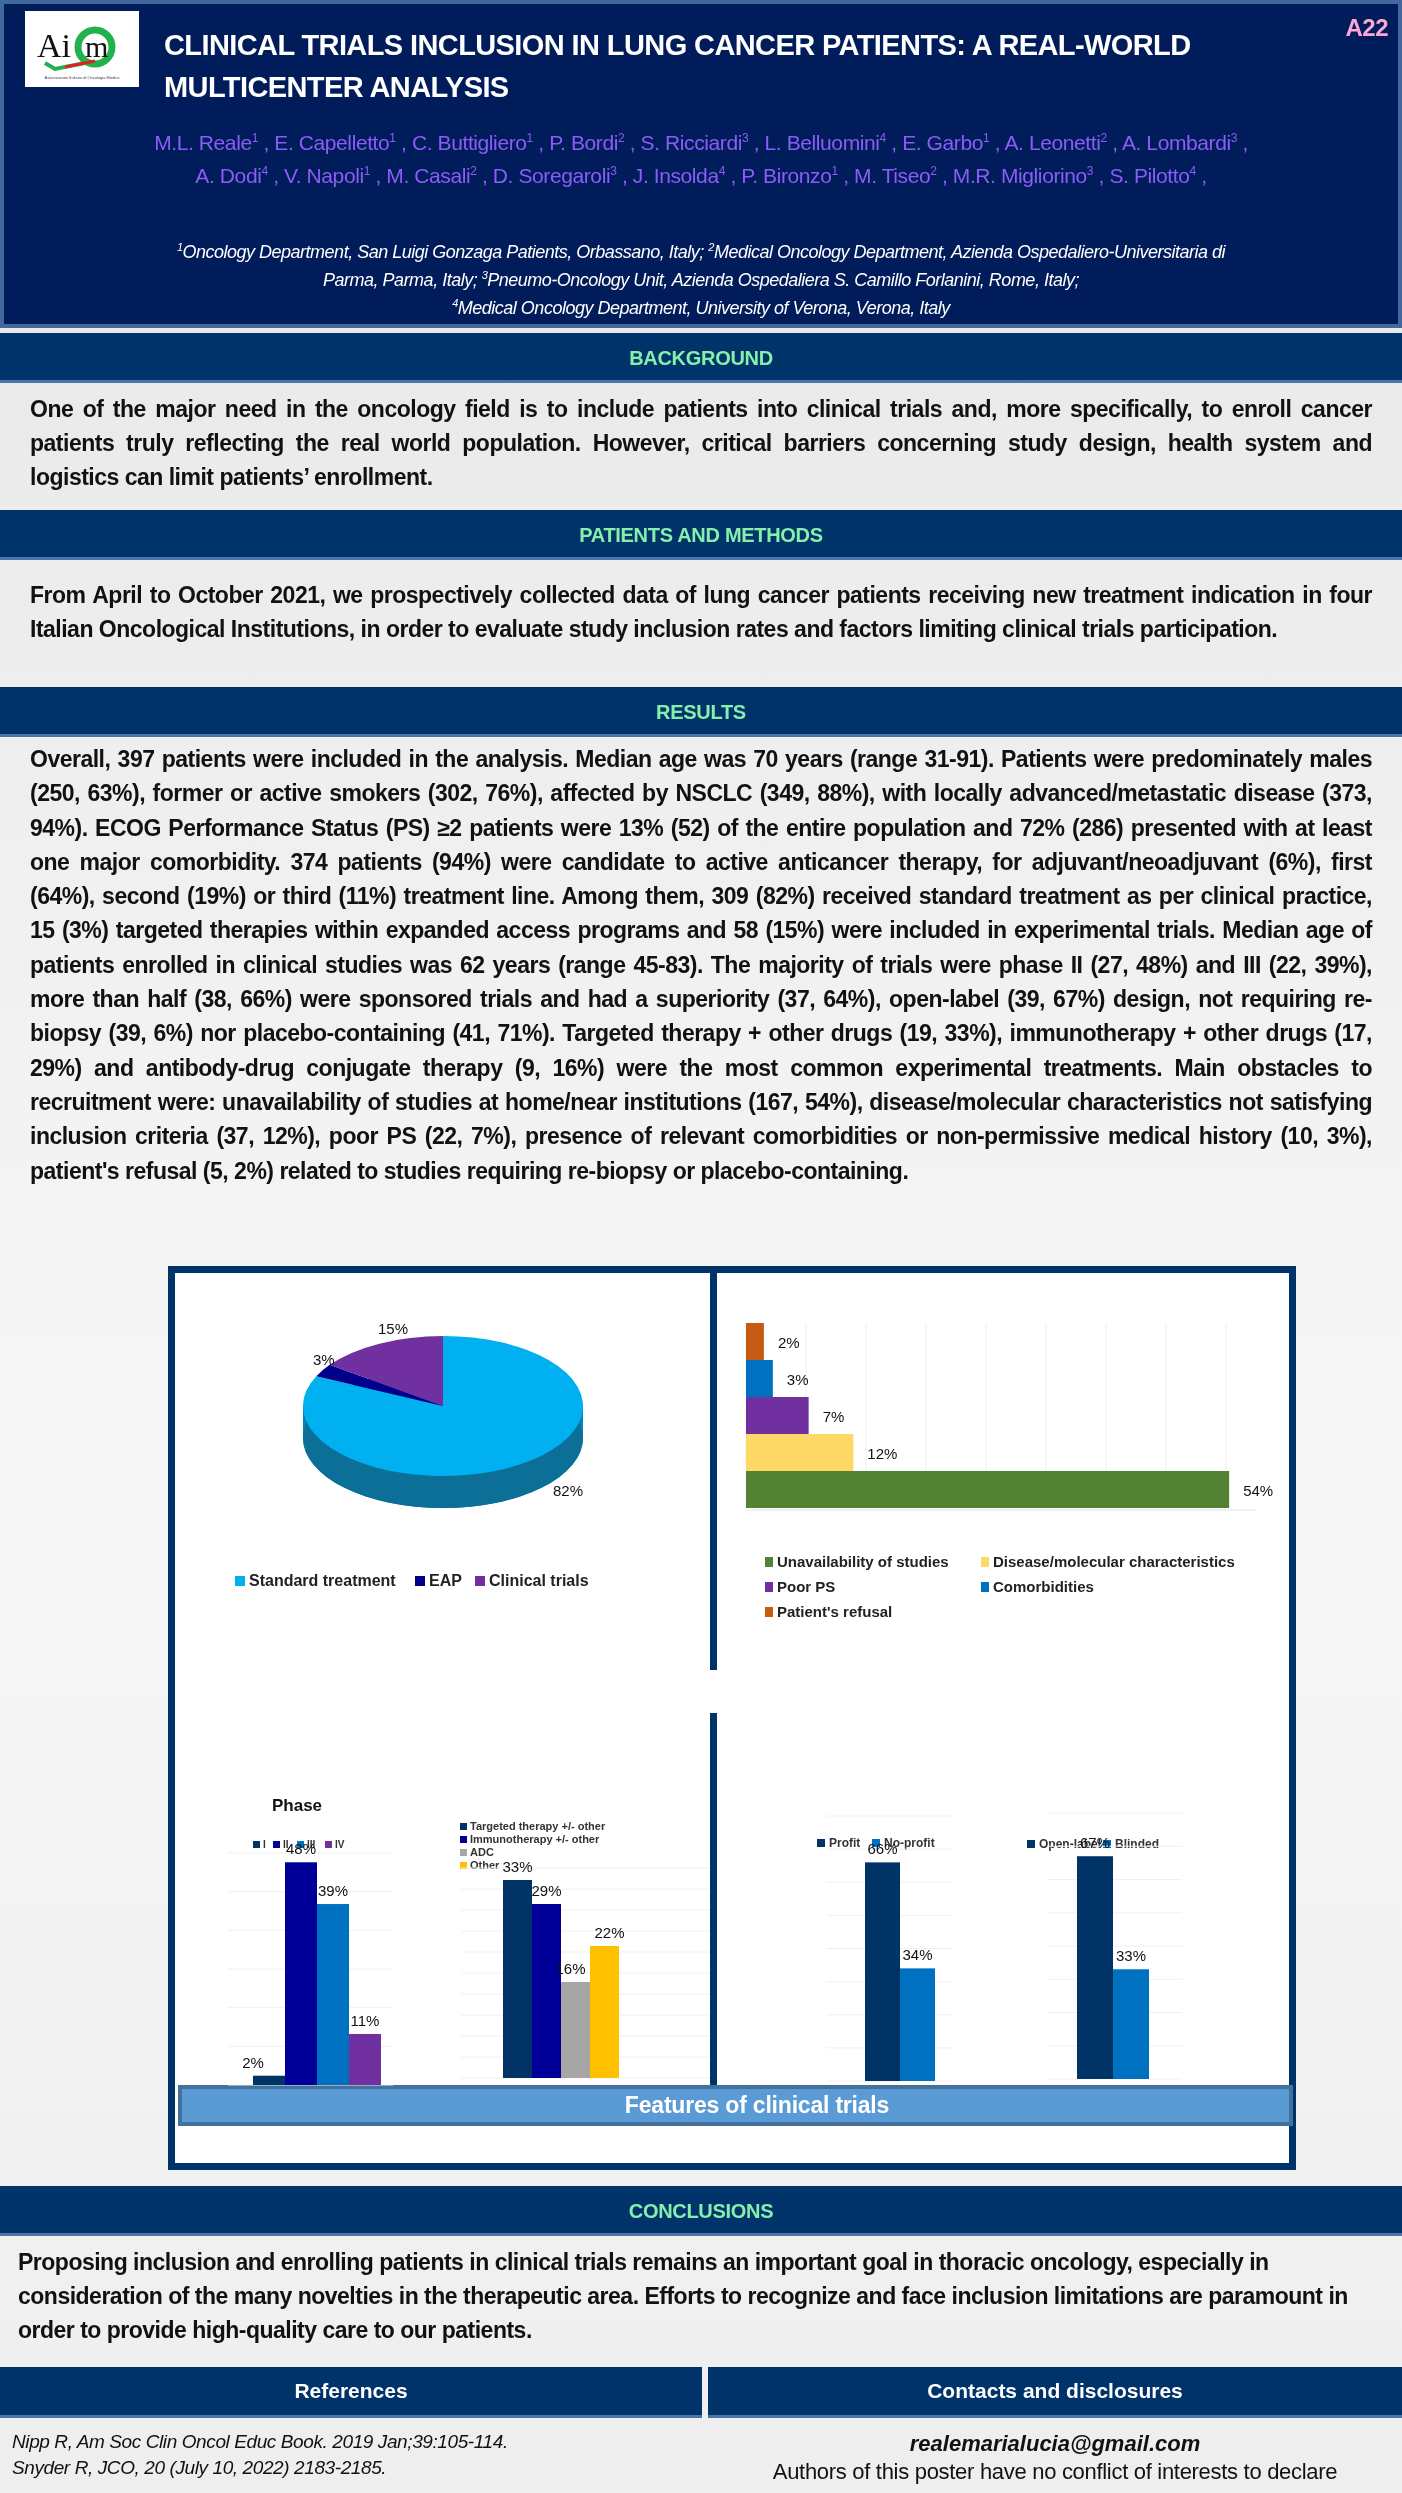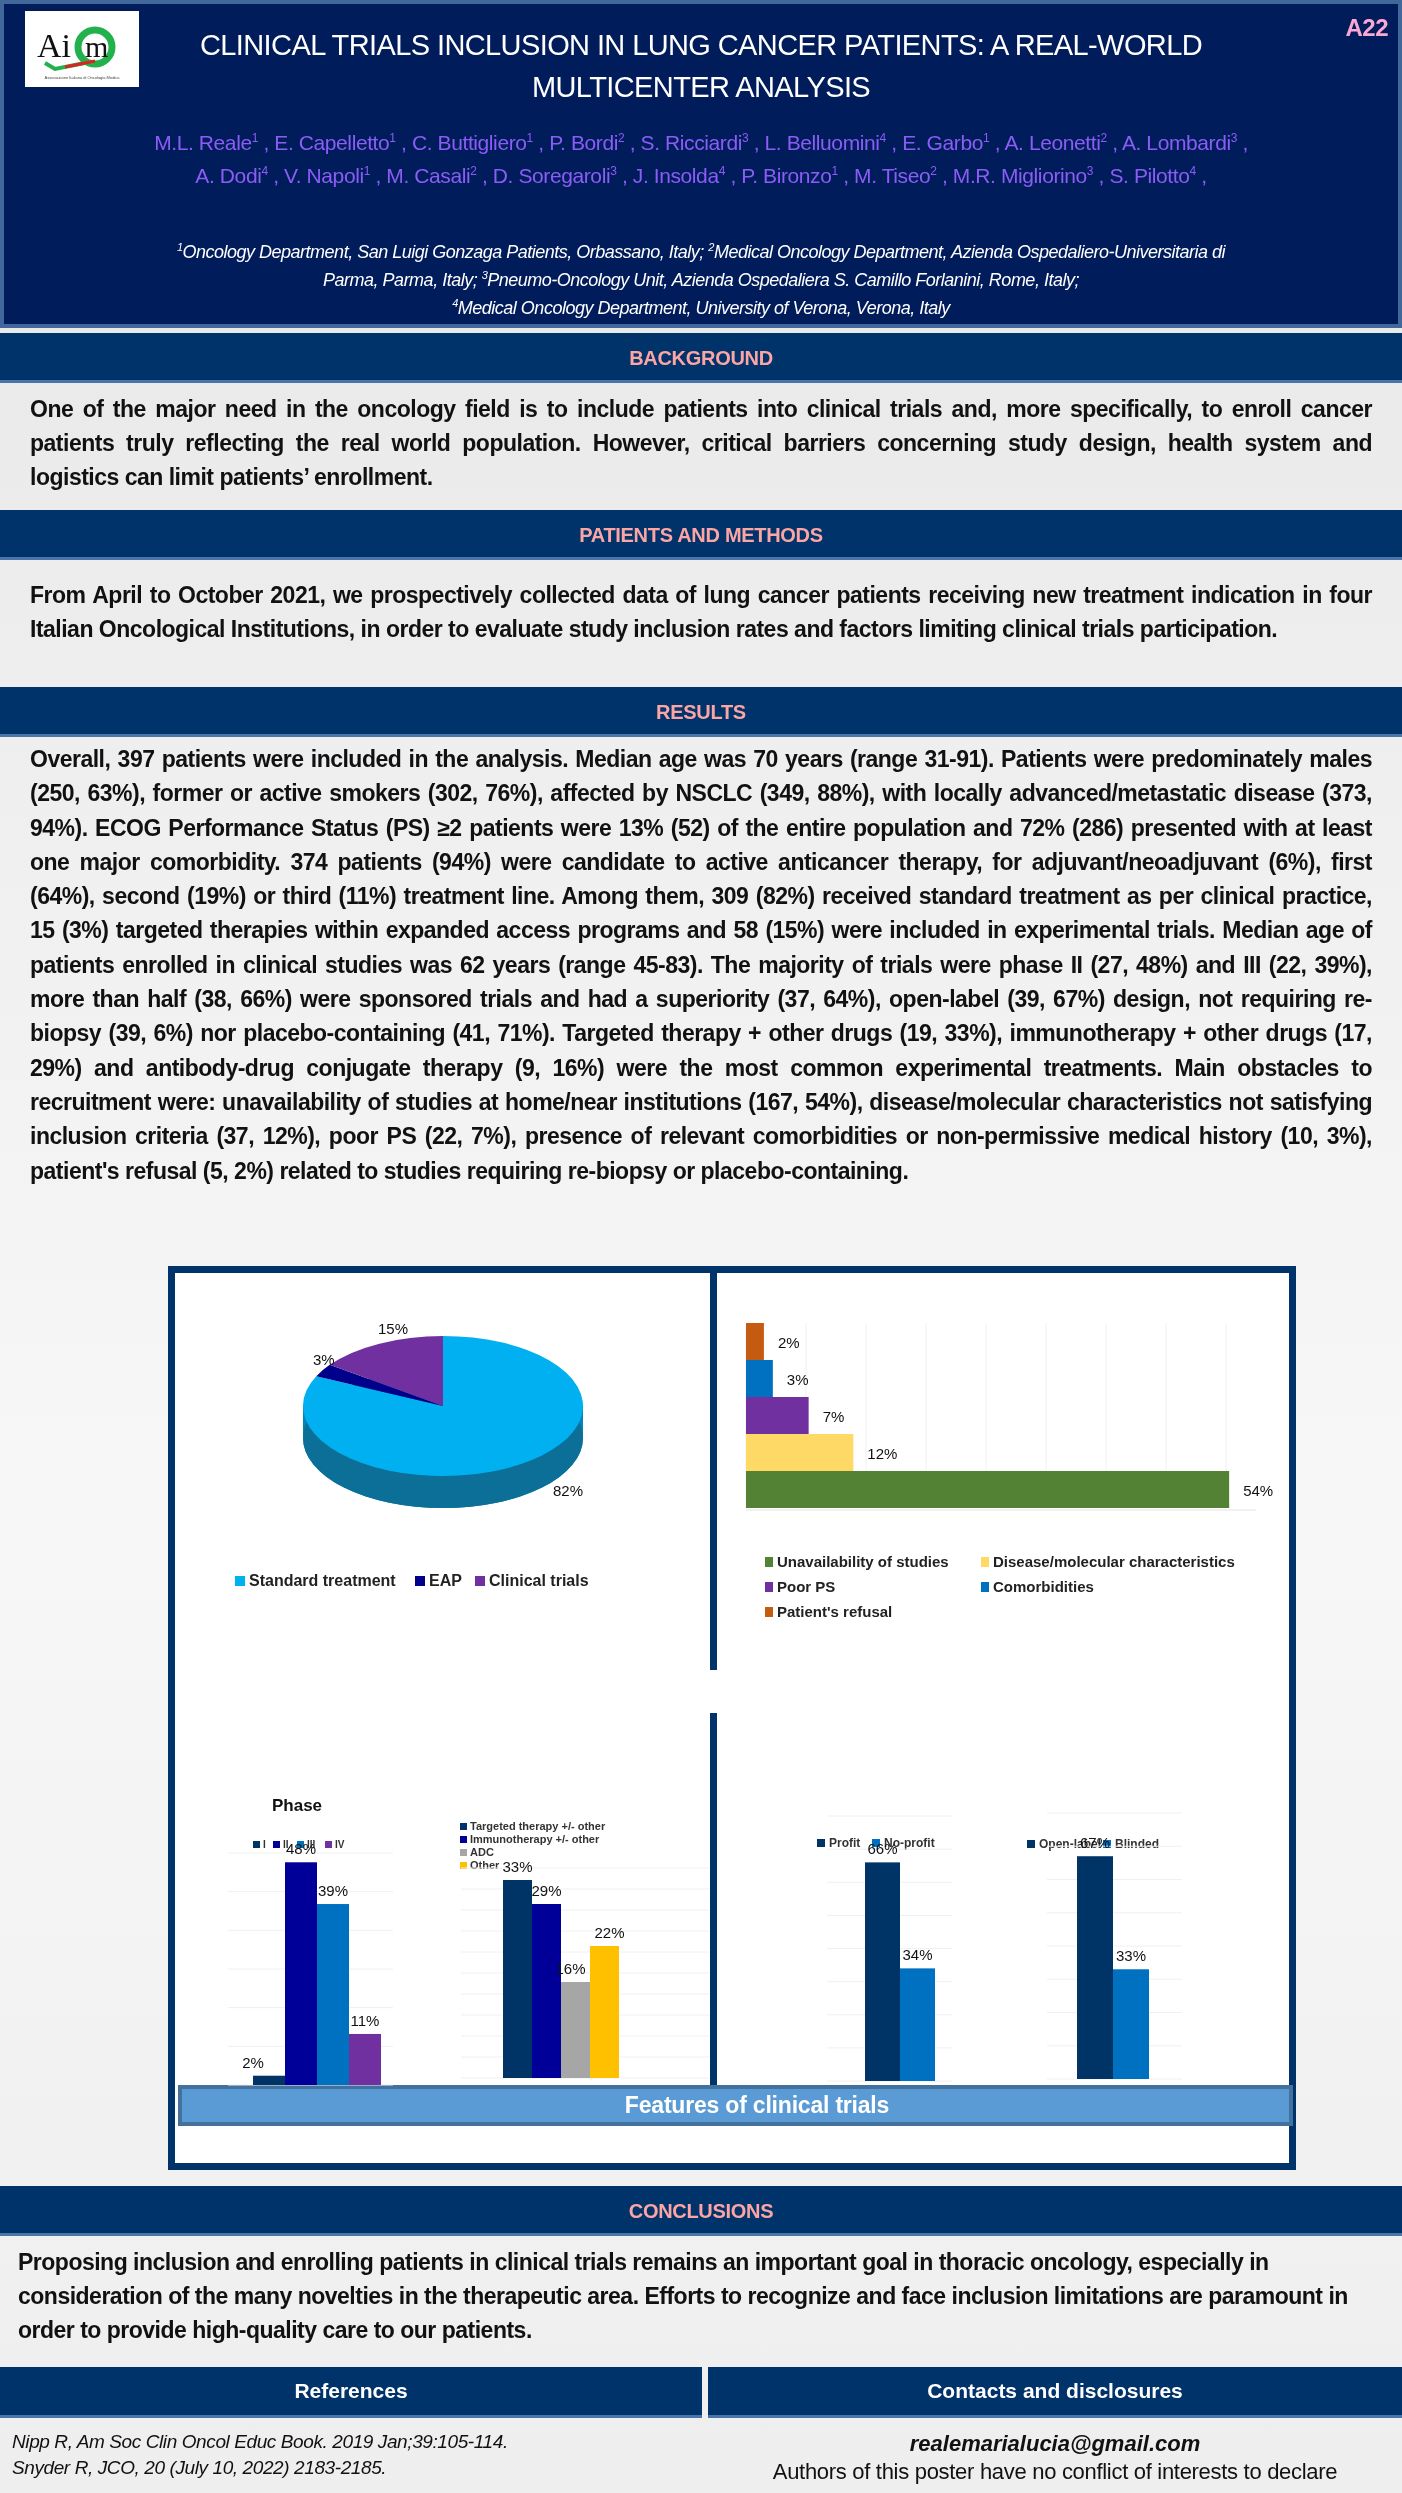--- a/index.html
+++ b/index.html
@@ -21,41 +21,41 @@
     background: #fff;
     margin-left: 12px;
   }
   #logo svg { width: 100%; height: 100%; }
   #poster-code {
     position: absolute; right: 10px; top: 10px; color: #f9a8d4;
     font-weight: bold; font-size: 24px; letter-spacing: -0.5px;
   }
   #title {
     position: absolute; left: 160px; right: 160px; top: 20px;
-    color: #fff; font-weight: normal; font-size: 29px; text-align: center;
+    color: #fff; font-weight: bold; font-size: 29px; 
     line-height: 42px; letter-spacing: -0.6px;
   }
   #authors {
     position: absolute; left: 20px; right: 20px; top: 122px;
     color: #8b5cf6; font-size: 21px; text-align: center; line-height: 33px;
     letter-spacing: -0.4px;
   }
   #authors sup { font-size: 12px; vertical-align: super; line-height: 0; }
   #affiliations {
     position: absolute; left: 20px; right: 20px; top: 234px;
     color: #fff; font-size: 18px; font-style: italic; text-align: center;
     line-height: 28px; letter-spacing: -0.5px;
   }
   #affiliations sup { font-size: 11px; vertical-align: super; line-height: 0; }
 
   
   .section-bar {
     position: absolute; left: 0; width: 1402px; height: 50px;
     background: #00336a; border-bottom: 3px solid #4b74a8;
-    color: #fca5a5; font-weight: bold; font-size: 20px; text-align: center;
+    color: #86efac; font-weight: bold; font-size: 20px; text-align: center;
     line-height: 50px; letter-spacing: -0.3px;
   }
   .body-text {
     position: absolute; left: 30px; right: 30px;
     font-weight: bold; font-size: 23px; line-height: 34px;
     text-align: justify; letter-spacing: -0.5px; color: #111;
   }
 
   
   #figures {

